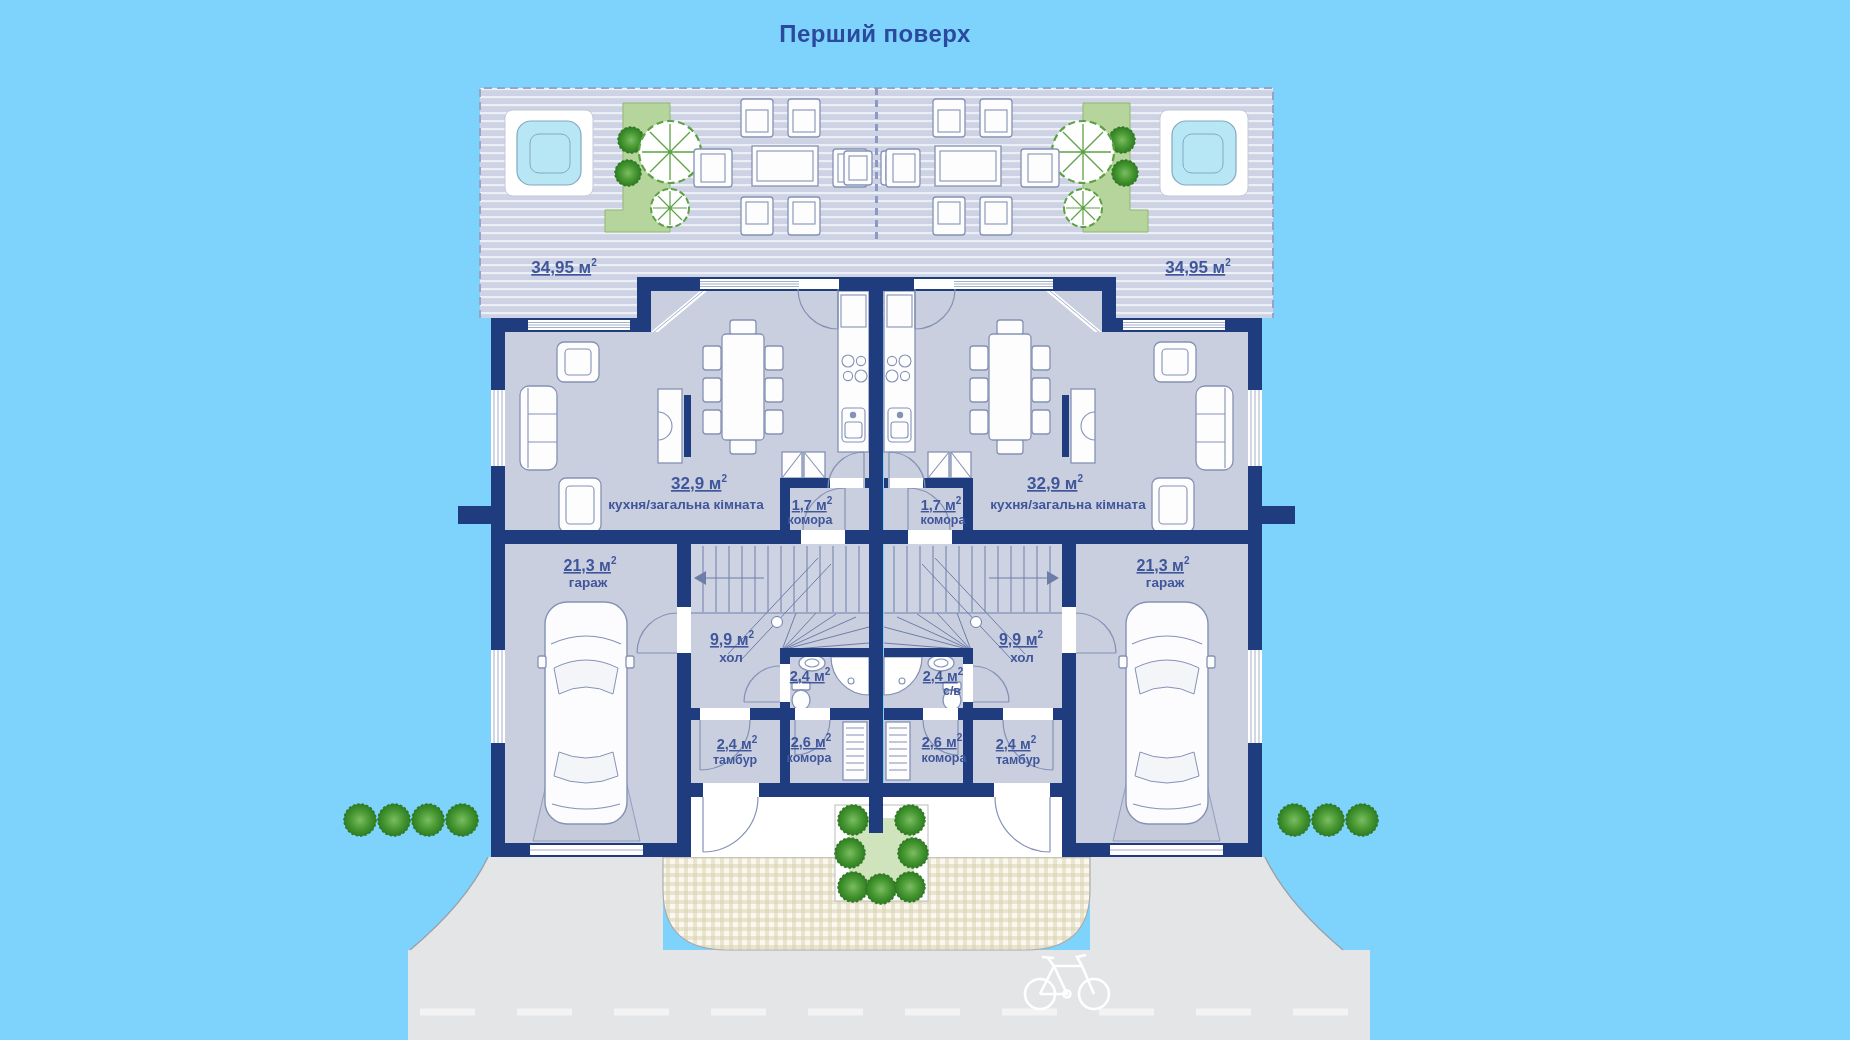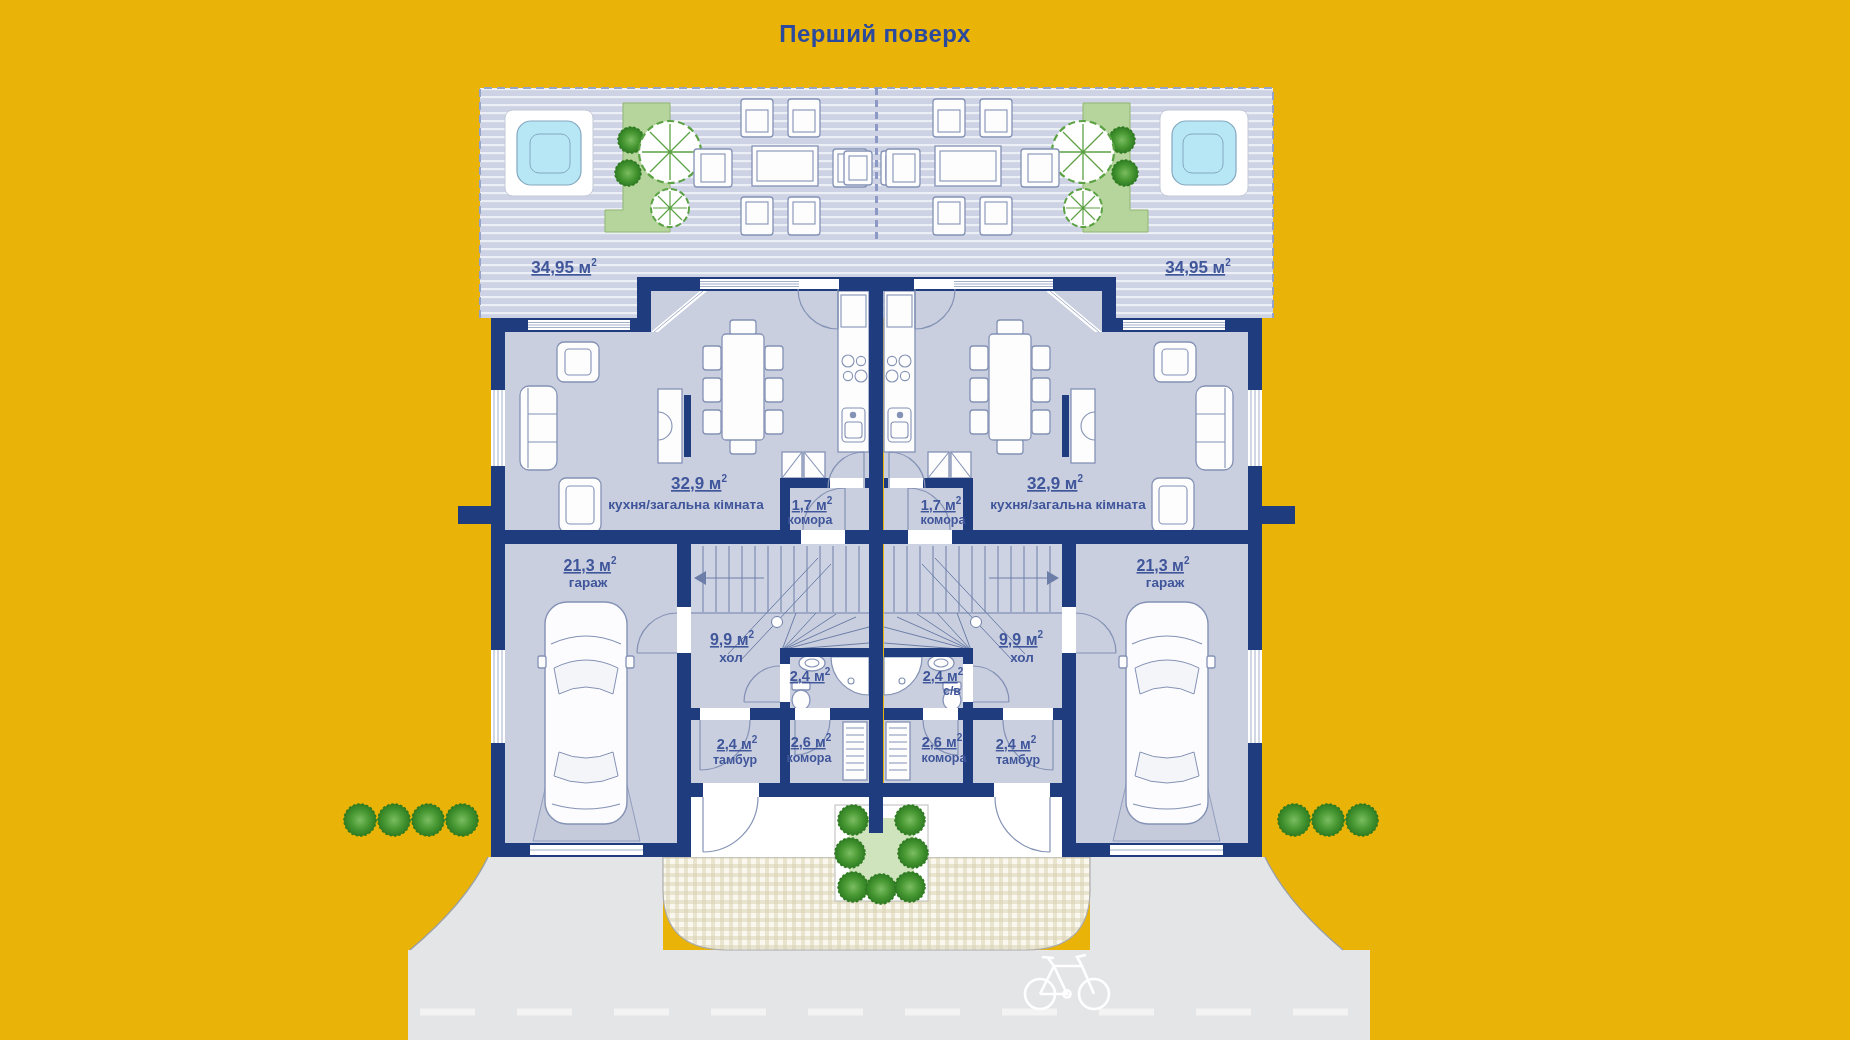--- a/index.html
+++ b/index.html
@@ -1,16 +1,16 @@
 <!DOCTYPE html>
 <html><head>
 <meta charset="utf-8">
 <style>
   html,body{margin:0;padding:0;background:#fff;}
-  .canvas{position:relative;width:1850px;height:1040px;background:#eab308;overflow:hidden;
+  .canvas{position:relative;width:1850px;height:1040px;background:#7dd3fc;overflow:hidden;
           font-family:"Liberation Sans","DejaVu Sans",sans-serif;}
   .page-title{position:absolute;left:875px;top:20px;transform:translateX(-50%);
               font-size:24px;font-weight:700;color:#2b4a9e;letter-spacing:.4px;white-space:nowrap;}
   svg{position:absolute;left:0;top:0;}
   svg text{font-family:"Liberation Sans","DejaVu Sans",sans-serif;fill:#40569b;
            text-anchor:middle;font-weight:600;}
   .lg{font-size:17px}.md{font-size:16px}.sm{font-size:14.5px}
   .n{font-size:13.5px}.xs{font-size:12.5px}
   .sup{font-size:10px}
   .u{text-decoration:underline}

